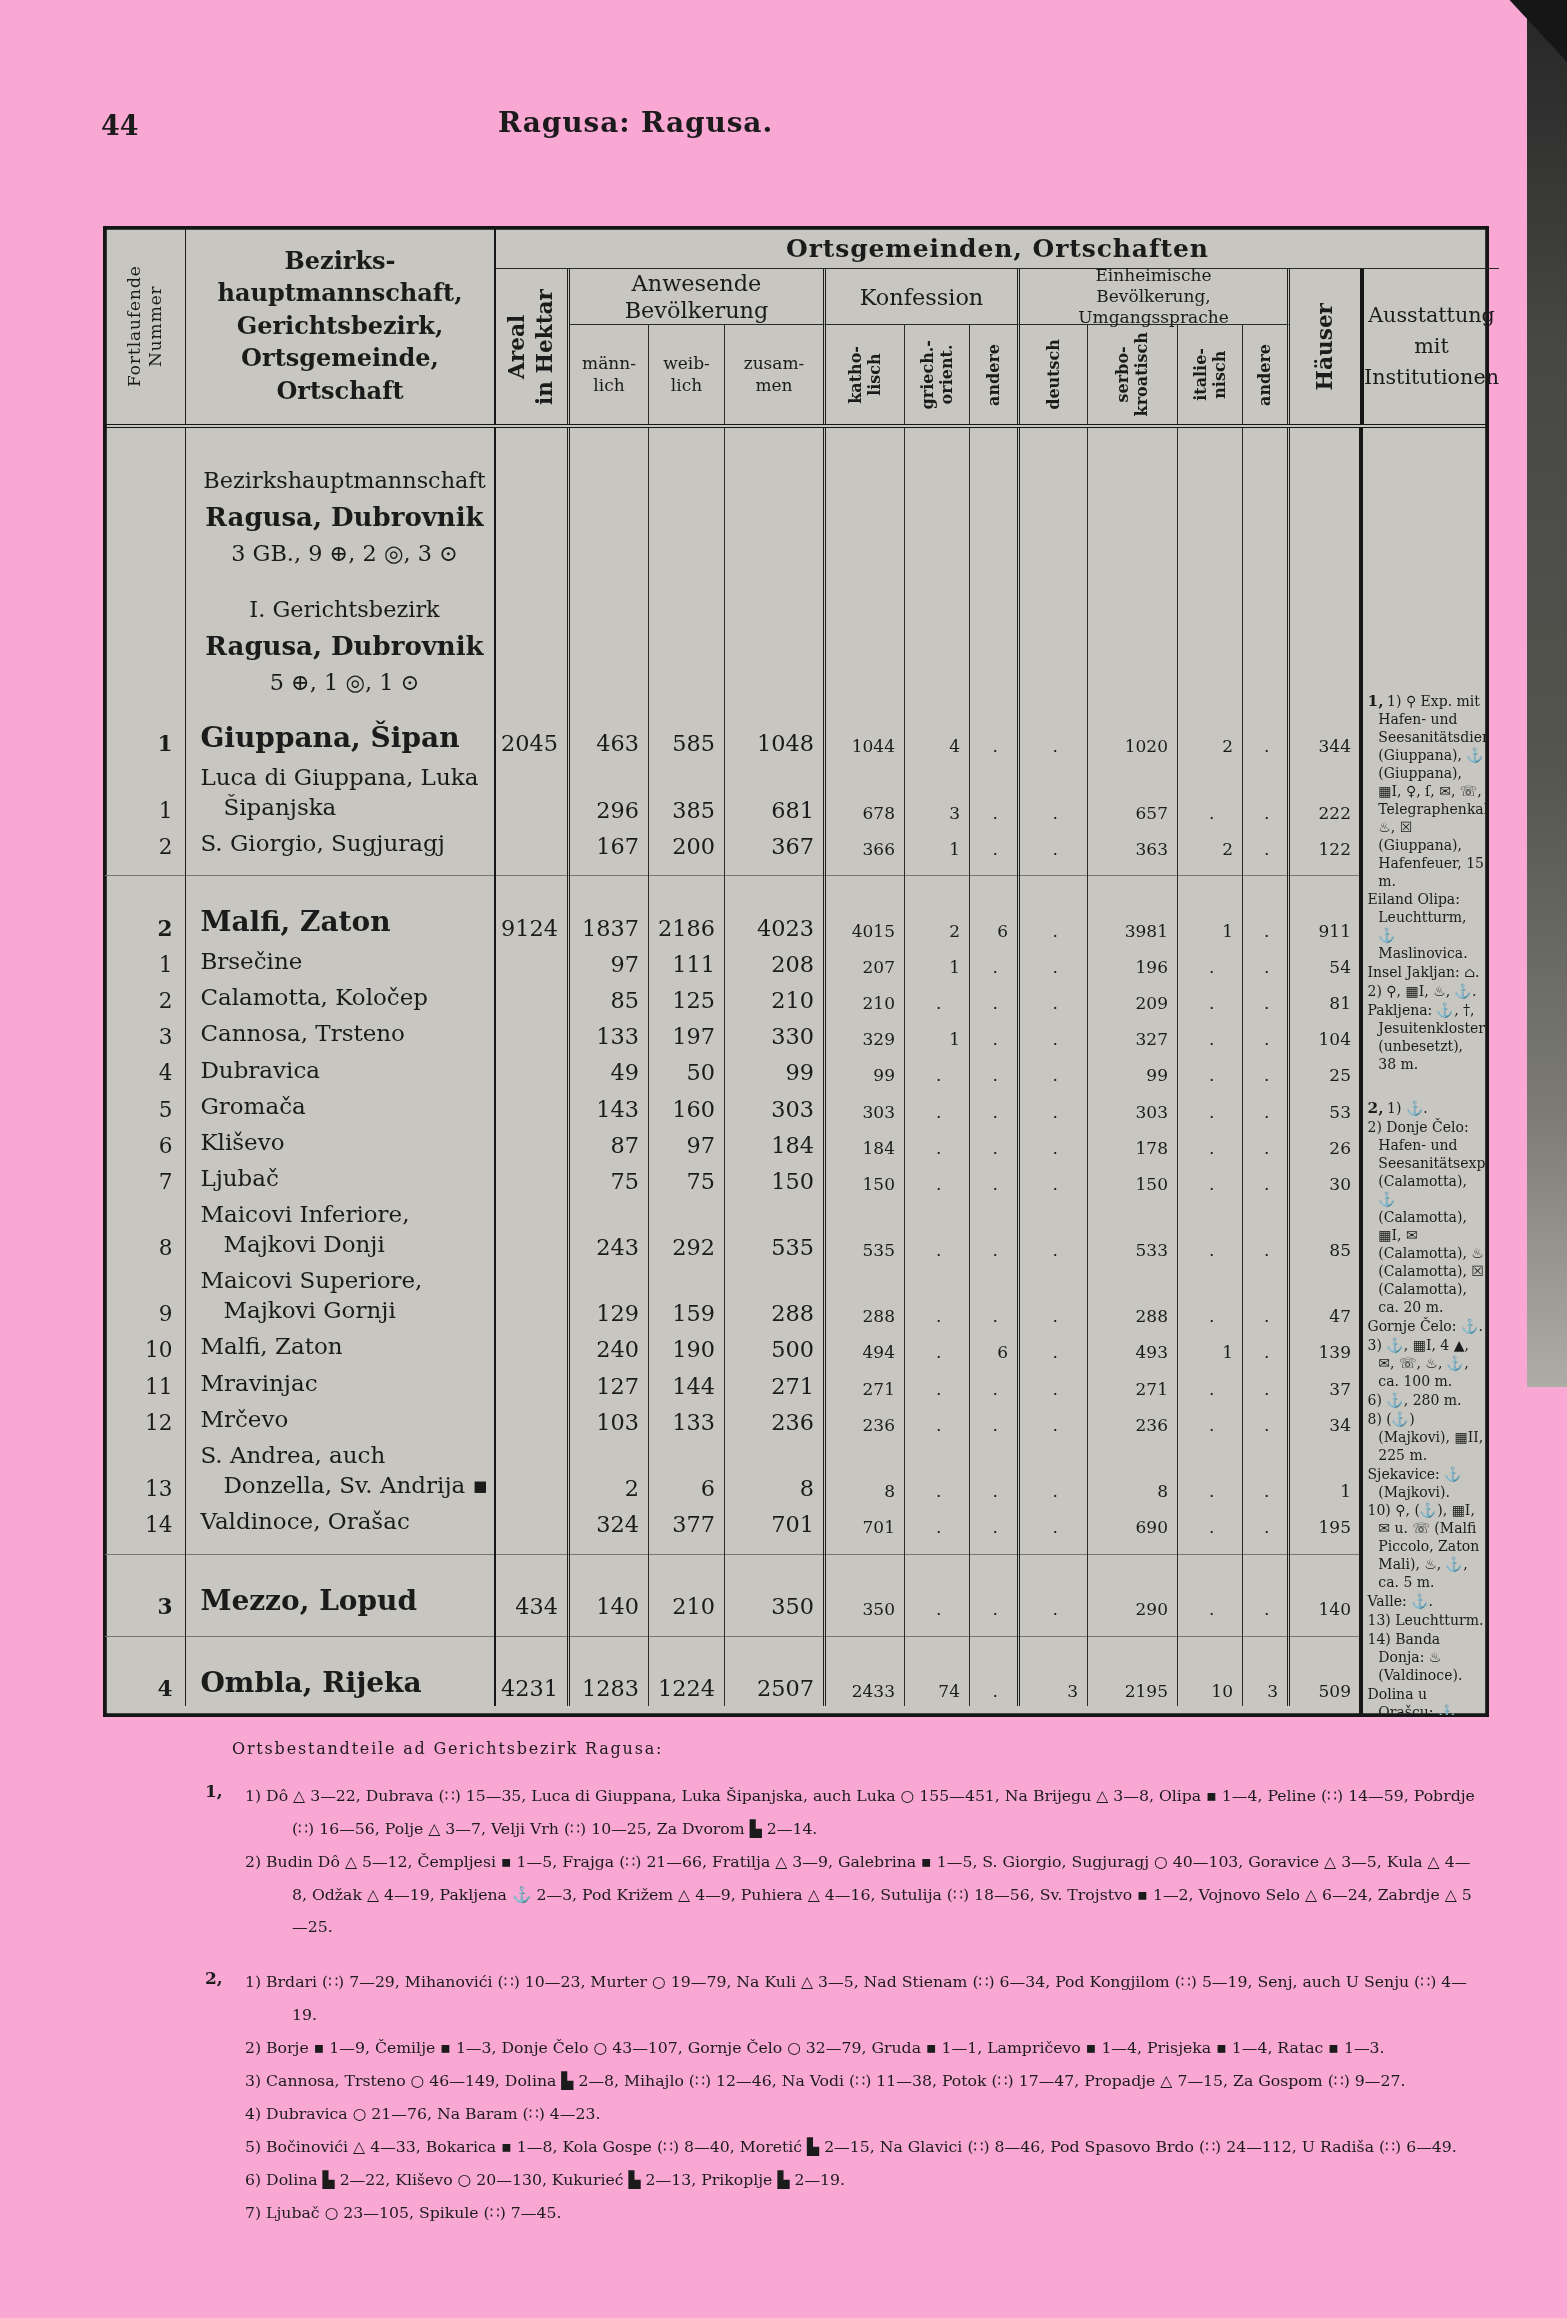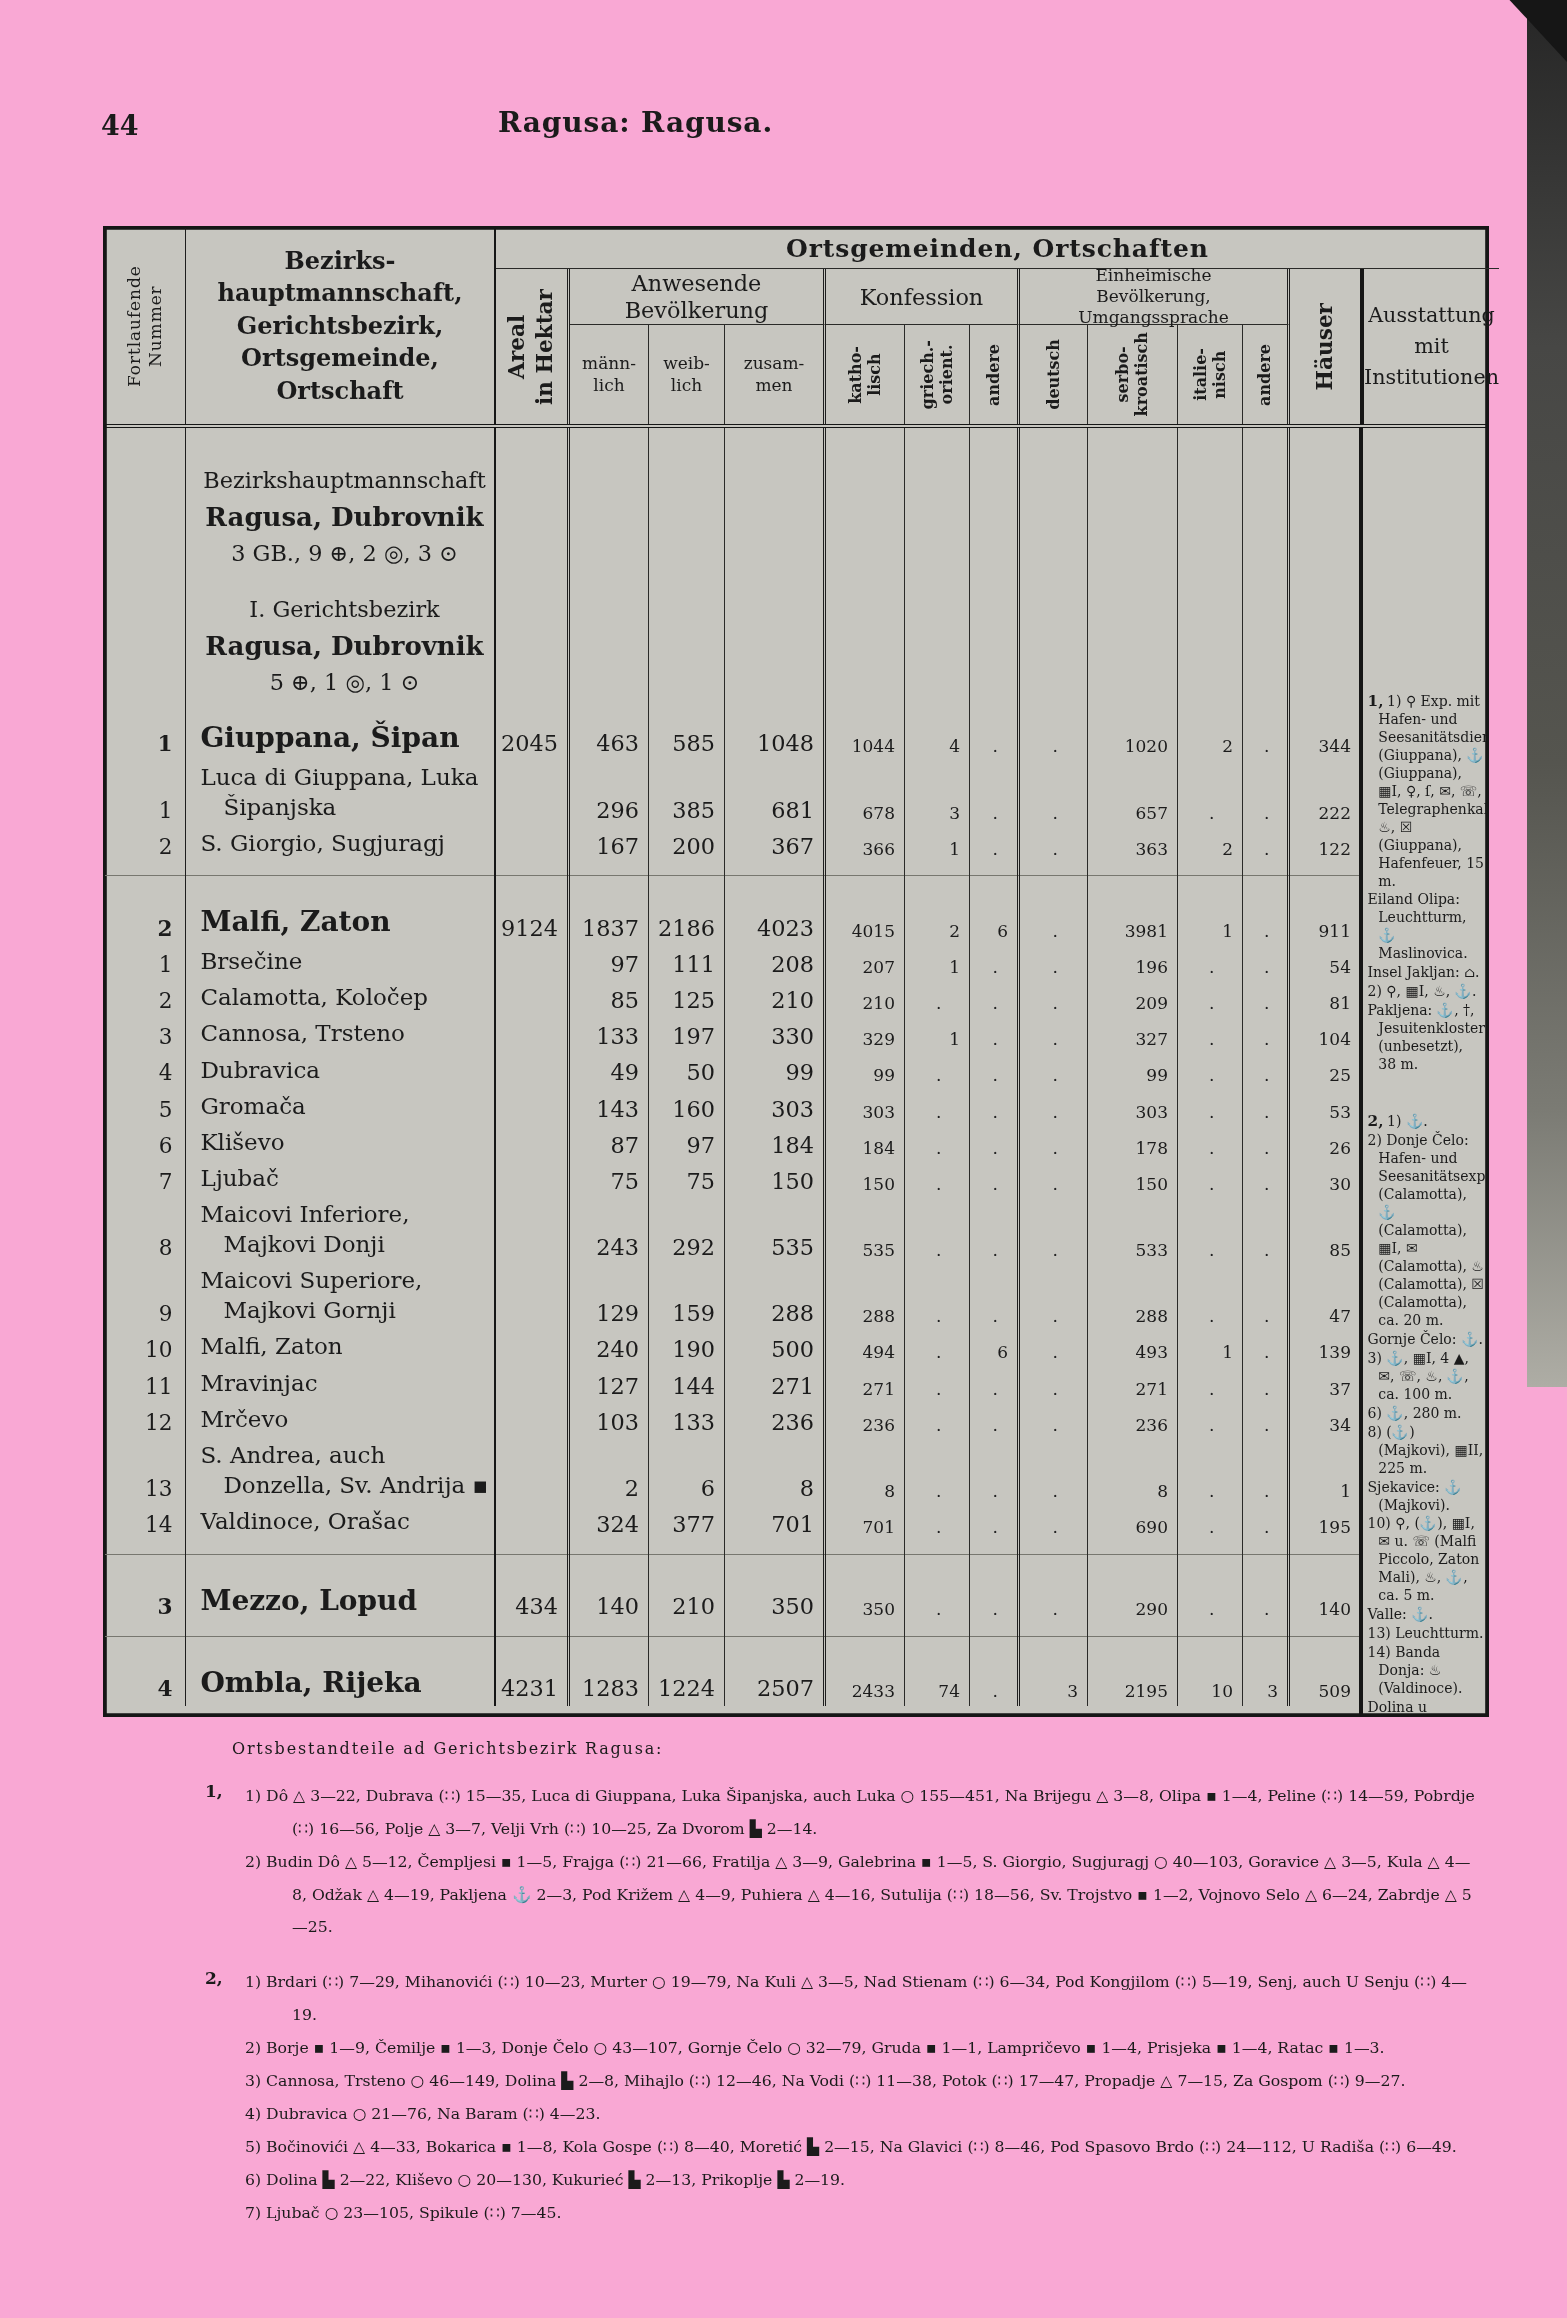--- a/index.html
+++ b/index.html
@@ -83,21 +83,21 @@
   .intro-block{text-align:center;width:100%;}
   .intro-block .l{font-size:22.4px;line-height:1.5;}
   .intro-block .b{font-size:26px;font-weight:bold;line-height:1.5;}
   .intro-block .gap{height:23px;}
   
   .inst-col{position:absolute;left:1254px;top:0;bottom:0;width:128px;
     border-left:4.5px solid #161616;padding:3.6px 2.7px 0 4.5px;box-sizing:border-box;
     font-size:14px;line-height:18px;overflow:hidden;}
   .inst-group{margin-bottom:12.6px;}
   .inst-group.g1{margin-top:260px;}
-  .inst-group.g2{margin-top:39px;}
+  .inst-group.g2{margin-top:26px;}
   .inst-note{padding-left:10.8px;text-indent:-10.8px;margin:0 0 0.9px 0;}
   .gmark{font-weight:bold;font-size:15.3px;margin-right:3.6px;}
 
   
   .footnotes{position:absolute;left:205px;top:1739px;width:1279px;}
   .fn-heading{font-size:16px;letter-spacing:1.8px;margin:0 0 16px 27px;}
   .fgroup{display:flex;margin-top:21.6px;}
   .fgroup .fmark{flex:none;width:40px;font-weight:bold;font-size:17px;padding-top:1.8px;}
   .fgroup .flines{flex:1;}
   .flines p{margin:0;font-size:15.7px;line-height:2.1;padding-left:47px;text-indent:-47px;}

